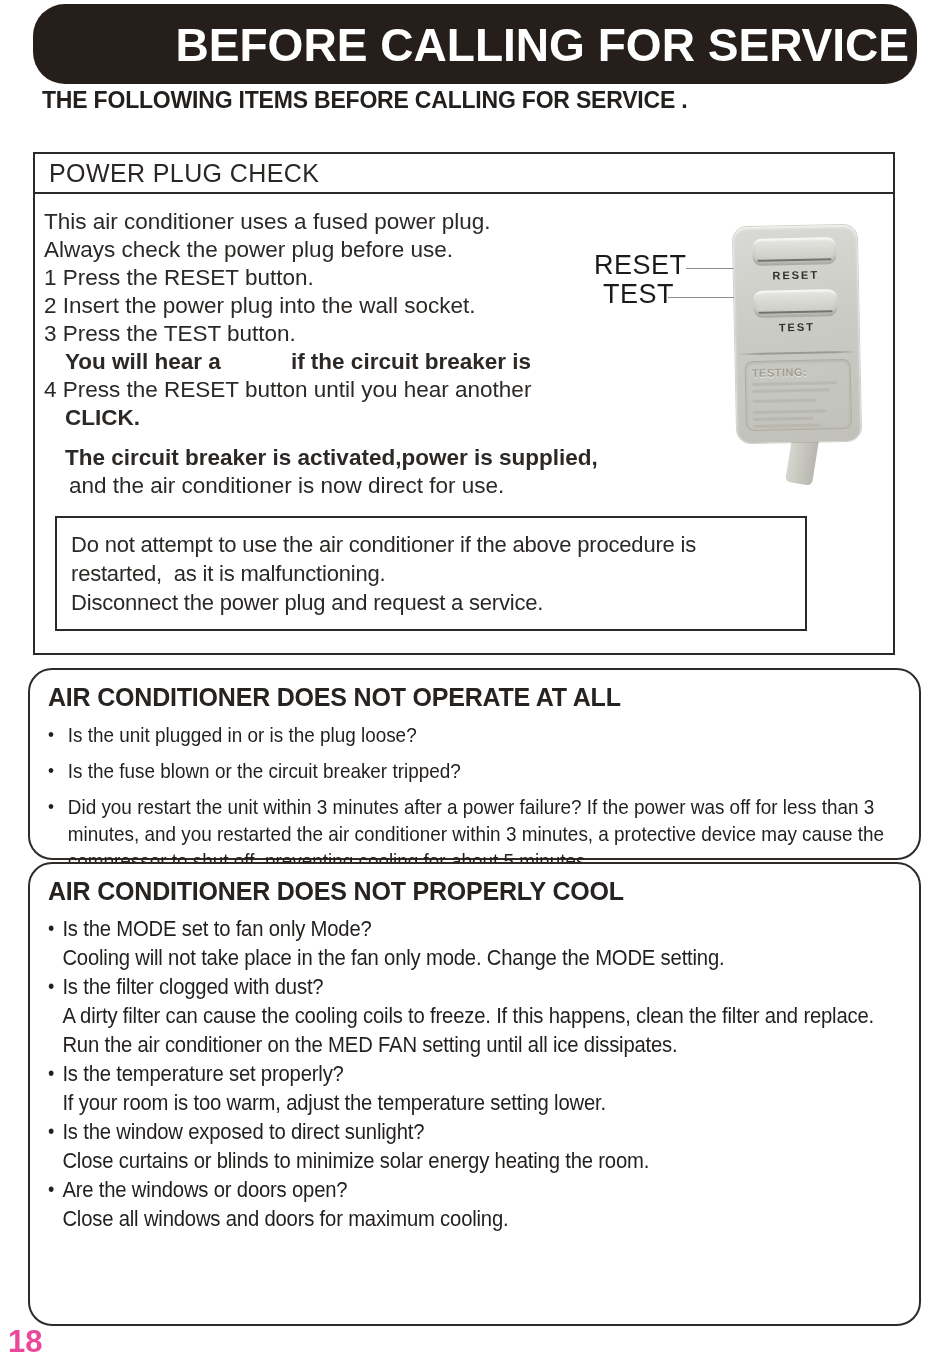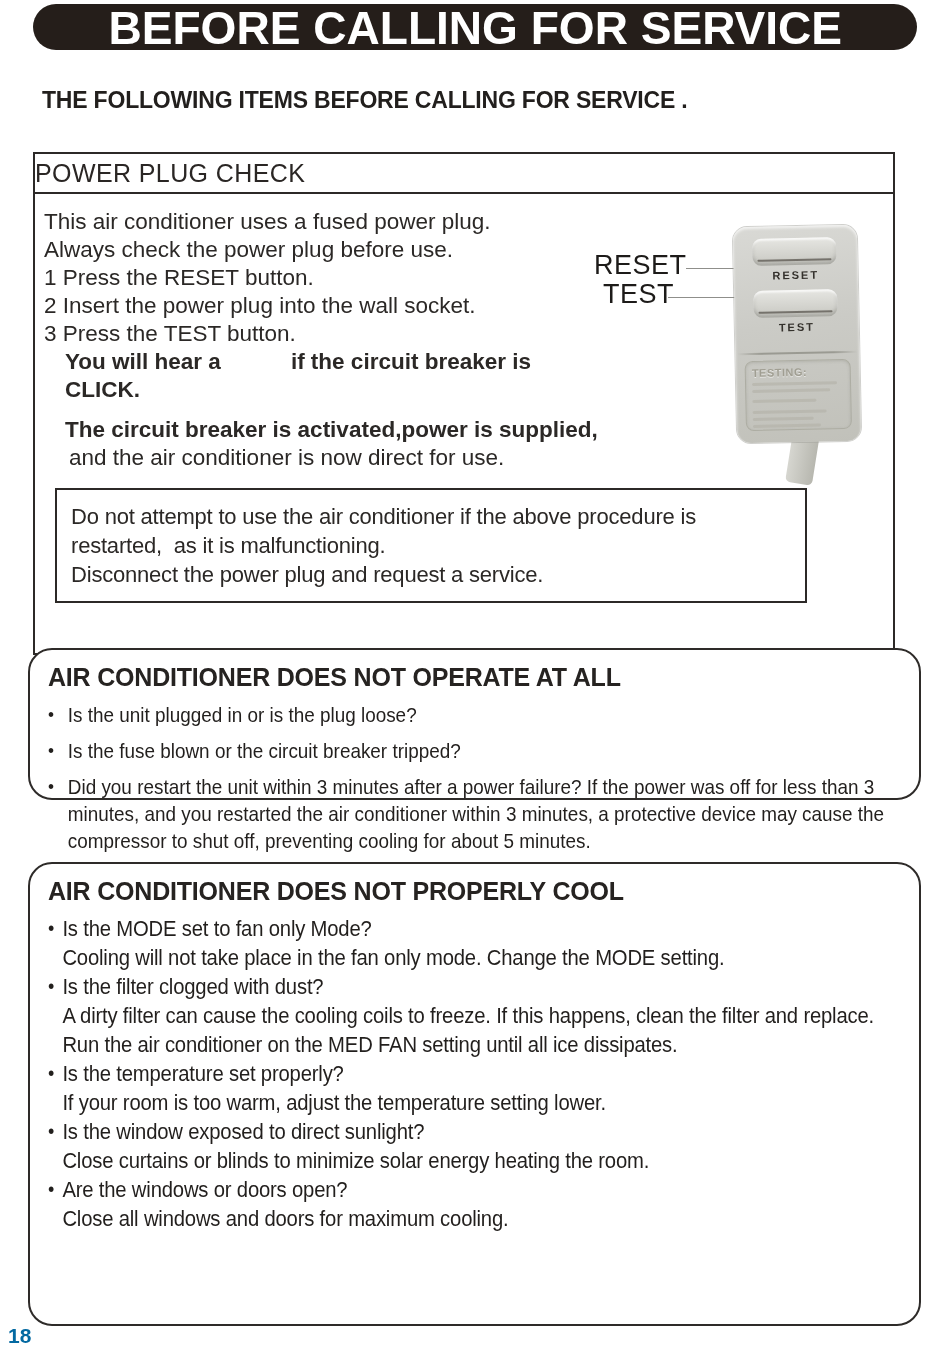--- a/index.html
+++ b/index.html
@@ -3,39 +3,39 @@
 <meta charset="utf-8">
 <style>
   html,body{margin:0;padding:0;background:#ffffff;}
   .page{
     position:relative; width:949px; height:1370px; background:#ffffff;
     font-family:"Liberation Sans","DejaVu Sans",sans-serif; color:#221f1d;
     overflow:hidden;
   }
   
   .banner{
-    position:absolute; left:33px; top:4px; width:884px; height:46px;
+    position:absolute; left:33px; top:4px; width:884px; height:80px;
     background:#251e1a; border-radius:32px;
-    display:flex; align-items:center; justify-content:center;
+    display:flex; align-items:center; justify-content:flex-end;
   }
   .banner-title{
     color:#ffffff; font-size:47px; font-weight:bold; letter-spacing:0px;
     white-space:nowrap; transform:scaleX(0.98); transform-origin:center;
   }
   
   .intro{position:absolute; left:42px; top:86px; font-weight:bold; font-size:23px; line-height:28px; letter-spacing:-0.2px;}
   .intro div{white-space:nowrap;}
   
   .pp-box{
     position:absolute; left:33px; top:152px; width:862px; height:503px;
     border:2px solid #2c2927; box-sizing:border-box; background:#fff;
   }
   .pp-header{
     height:38px; border-bottom:2px solid #2c2927; display:flex; align-items:center;
-    font-size:25px; letter-spacing:0.4px; color:#2a2624;
+    padding-left:14px; font-size:25px; letter-spacing:0.4px; color:#2a2624;
   }
   .pp-body{position:relative; padding:14px 0 0 9px; font-size:22.5px; line-height:28px; color:#2b2826;}
   .pp-line{white-space:nowrap;}
   .pp-line.ind{padding-left:21px;font-weight:bold;}
   .pp-line.gap-top{margin-top:12px;}
   .pp-line.ind2{padding-left:25px;}
   .hear-gap{display:inline-block; width:70px;}
   
   .note-box{
     border:2px solid #2c2927; box-sizing:border-box;
@@ -77,34 +77,34 @@
     box-shadow:inset 0 1px 3px rgba(110,110,100,.25);
   }
   .emboss-title{font-size:11px; font-weight:bold; color:#a09e92; letter-spacing:.5px; text-shadow:0 1px 0 rgba(255,255,255,.55);}
   .emboss-line{height:3px; background:#b2b1a6; opacity:.6; border-radius:2px; margin-top:4px;}
   .el-1{width:92%;} .el-2{width:85%;} .el-3{width:70%; margin-top:7px;} .el-4{width:80%; margin-top:8px;} .el-5{width:66%;} .el-6{width:74%;}
   
   .round-box{
     position:absolute; left:28px; width:893px; border:2px solid #2e2b29; border-radius:24px;
     box-sizing:border-box; background:#fff; padding:13px 14px 0 18px;
   }
-  .box-operate{top:648px; height:152px;}
+  .box-operate{top:668px; height:192px;}
   .box-cool{top:862px; height:464px;}
   .box-title{font-size:25px; font-weight:bold; letter-spacing:-0.2px; color:#262321; white-space:nowrap;}
   .narrow{width:952px; transform:scaleX(0.9); transform-origin:0 0;}
   .box-operate .narrow{font-size:21px; line-height:27px; margin-top:4px;}
   .b-row{display:flex; margin-top:9px;}
   .b-dot{width:22px; flex:0 0 22px; font-size:19px;}
   .b-text{flex:1;}
   .box-cool .narrow{font-size:22.5px; line-height:29px; margin-top:8px; letter-spacing:-0.2px;}
   .q-row{display:flex;}
   .q-dot{width:16px; flex:0 0 16px; font-size:20px;}
   .a-row{padding-left:16px;}
   
-  .page-number{position:absolute; left:8px; top:1324px; font-size:21px; font-weight:bold; color:#0369a1;}
+  .page-number{position:absolute; left:8px; top:1324px; font-size:31px; font-weight:bold; color:#ec4899;}
 </style>
 </head>
 <body>
 
 <div class="page">
 
   <div class="banner">
     <div class="banner-title">BEFORE CALLING FOR SERVICE</div>
   </div>
 
@@ -114,20 +114,21 @@
 
   <div class="pp-box">
     <div class="pp-header">POWER PLUG CHECK</div>
     <div class="pp-body">
       <div class="pp-line">This air conditioner uses a fused power plug.</div>
       <div class="pp-line">Always check the power plug before use.</div>
       <div class="pp-line">1 Press the RESET button.</div>
       <div class="pp-line">2 Insert the power plug into the wall socket.</div>
       <div class="pp-line">3 Press the TEST button.</div>
       <div class="pp-line ind"><span>You will hear a</span><span class="hear-gap"></span><span>if the circuit breaker is</span></div>
+      <div class="pp-line">4 Press the RESET button until you hear another</div>
       <div class="pp-line ind">CLICK.</div>
       <div class="pp-line ind gap-top">The circuit breaker is activated,power is supplied,</div>
       <div class="pp-line ind2">and the air conditioner is now direct for use.</div>
 
       <div class="note-box">
         <div>Do not attempt to use the air conditioner if the above procedure is</div>
         <div>restarted,  as it is malfunctioning.</div>
         <div>Disconnect the power plug and request a service.</div>
       </div>
     </div>

